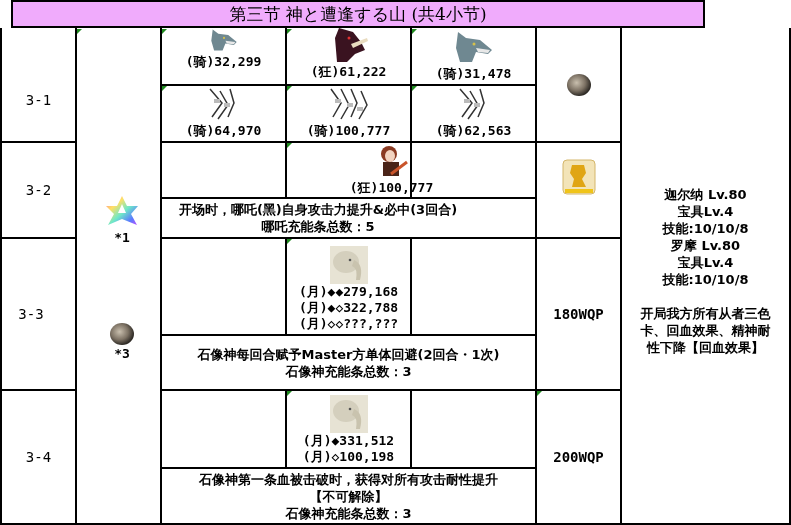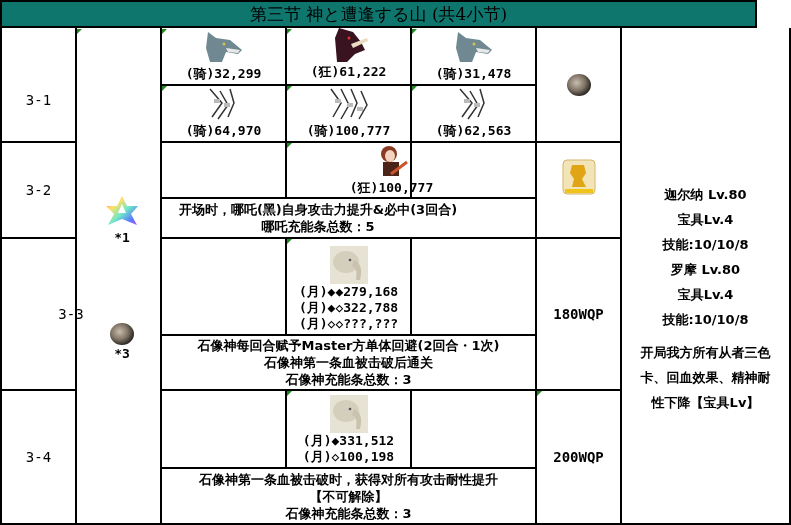--- a/index.html
+++ b/index.html
@@ -1,19 +1,19 @@
 <!DOCTYPE html>
 <html><head>
 <meta charset="utf-8">
 <style>
   html, body { margin:0; padding:0; background:#ffffff; }
   body { width:791px; height:525px; position:relative; overflow:hidden;
          font-family: "DejaVu Sans", "Liberation Sans", sans-serif; color:#000; }
   .abs { position:absolute; box-sizing:border-box; }
-  .hdr { left:0; top:0; width:757px; height:28px; background:#0f766e;
+  .hdr { left:11px; top:0; width:694px; height:28px; background:#f0abfc;
          border:2px solid #000; display:flex; align-items:center; justify-content:center;
          font-family:"DejaVu Serif","Liberation Serif",serif; font-size:17px; }
   .vline { position:absolute; width:2px; background:#000; }
   .hline { position:absolute; height:2px; background:#000; }
   .cell { position:absolute; box-sizing:border-box; display:flex; flex-direction:column;
           align-items:center; justify-content:center; text-align:center; }
   .stage { font-size:14px; font-family:"DejaVu Sans Mono","Liberation Mono",monospace; }
   .enemy-name { font-size:13px; font-weight:bold; font-family:"DejaVu Sans Mono","Liberation Mono",monospace; line-height:16px; white-space:nowrap; }
   .note { font-size:13px; font-weight:bold; line-height:17px; white-space:nowrap; }
   .info { font-size:13px; font-weight:bold; line-height:17px; }
@@ -62,21 +62,21 @@
 <div class="tri" style="left:162px;top:86px;"></div>
 <div class="tri" style="left:287px;top:86px;"></div>
 <div class="tri" style="left:412px;top:86px;"></div>
 <div class="tri" style="left:287px;top:143px;"></div>
 <div class="tri" style="left:287px;top:239px;"></div>
 <div class="tri" style="left:287px;top:391px;"></div>
 <div class="tri" style="left:537px;top:391px;"></div>
 
 <div class="cell stage" style="left:2px;top:28px;width:73px;height:144px;">3-1</div>
 <div class="cell stage" style="left:2px;top:143px;width:73px;height:94px;">3-2</div>
-<div class="cell stage" style="left:2px;top:239px;width:58px;height:150px;margin-left:40px;">3-3</div>
+<div class="cell stage" style="left:2px;top:239px;width:58px;height:150px;">3-3</div>
 <div class="cell stage" style="left:2px;top:391px;width:73px;height:132px;">3-4</div>
 
 <div class="cell" style="left:100px;top:190px;width:44px;height:60px;">
   <svg width="38" height="36" viewBox="0 0 38 36">
     <defs>
       <linearGradient id="rb" x1="0" y1="0" x2="1" y2="1">
         <stop offset="0" stop-color="#ff6fa8"></stop>
           <stop offset="0.3" stop-color="#ffe066"></stop>
         <stop offset="0.55" stop-color="#6fe8c8"></stop>
           <stop offset="0.8" stop-color="#5a7bff"></stop>
@@ -95,21 +95,21 @@
           <stop offset="0" stop-color="#c9bfae"></stop>
           <stop offset="0.6" stop-color="#7d7264"></stop>
           <stop offset="1" stop-color="#2e2a25"></stop>
         </radialGradient>
       </defs>
     <ellipse cx="14" cy="13" rx="12" ry="11" fill="url(#ore1)"></ellipse>
   </svg>
   <div class="drop-label">*3</div>
 </div>
 
-<div class="cell" style="left:162px;top:28px;width:123px;height:56px;justify-content:flex-end;padding-bottom:2px;">
+<div class="cell" style="left:162px;top:28px;width:123px;height:56px;justify-content:flex-end;padding-bottom:14px;">
   <svg class="sprite" viewBox="0 0 44 34">
       <polygon points="6,2 14,8 28,10 40,20 36,24 24,22 20,32 8,32 4,18" fill="#6f8891"></polygon>
       <polygon points="24,18 38,20 36,23 26,22" fill="#e8e8e8"></polygon>
       <circle cx="22" cy="14" r="1.5" fill="#d6c14a"></circle>
     </svg>
   <div class="enemy-name">(骑)32,299</div>
 </div>
 <div class="cell" style="left:287px;top:28px;width:123px;height:56px;justify-content:flex-end;padding-bottom:4px;">
   <svg class="sprite" viewBox="0 0 44 34">
       <polygon points="12,0 26,4 34,14 38,22 28,26 20,34 10,34 8,10" fill="#3a1320"></polygon>
@@ -211,21 +211,20 @@
       <ellipse cx="16" cy="16" rx="13" ry="11" fill="#d4cfbd"></ellipse>
       <path d="M24,14 Q34,18 30,34 L26,34 Q28,22 22,20 Z" fill="#c9c3ae"></path>
       <circle cx="20" cy="14" r="1.3" fill="#555"></circle>
     </svg>
   <div class="enemy-name">(月)◆◆279,168</div>
   <div class="enemy-name">(月)◆◇322,788</div>
   <div class="enemy-name">(月)◇◇???,???</div>
 </div>
 <div class="cell" style="left:162px;top:336px;width:373px;height:53px;">
   <div class="note">石像神每回合赋予Master方单体回避(2回合・1次)</div>
-  <div class="note">石像神第一条血被击破后通关</div>
   <div class="note">石像神充能条总数：3</div>
 </div>
 <div class="cell reward-txt" style="left:537px;top:239px;width:83px;height:150px;">180WQP</div>
 
 <div class="cell" style="left:287px;top:391px;width:123px;height:76px;justify-content:flex-end;padding-bottom:2px;">
   <svg width="38" height="38" viewBox="0 0 38 38">
       <rect x="0" y="0" width="38" height="38" fill="#e7e3d4"></rect>
       <ellipse cx="16" cy="16" rx="13" ry="11" fill="#d4cfbd"></ellipse>
       <path d="M24,14 Q34,18 30,34 L26,34 Q28,22 22,20 Z" fill="#c9c3ae"></path>
       <circle cx="20" cy="14" r="1.3" fill="#555"></circle>
@@ -233,24 +232,24 @@
   <div class="enemy-name">(月)◆331,512</div>
   <div class="enemy-name">(月)◇100,198</div>
 </div>
 <div class="cell" style="left:162px;top:469px;width:373px;height:54px;">
   <div class="note">石像神第一条血被击破时，获得对所有攻击耐性提升</div>
   <div class="note">【不可解除】</div>
   <div class="note">石像神充能条总数：3</div>
 </div>
 <div class="cell reward-txt" style="left:537px;top:391px;width:83px;height:132px;">200WQP</div>
 
-<div class="cell info" style="left:622px;top:186px;width:167px;height:180px;justify-content:flex-start;gap:8px;">
+<div class="cell info" style="left:622px;top:186px;width:167px;height:180px;justify-content:flex-start;">
   <div>迦尔纳 Lv.80</div>
   <div>宝具Lv.4</div>
   <div>技能:10/10/8</div>
   <div>罗摩 Lv.80</div>
   <div>宝具Lv.4</div>
   <div>技能:10/10/8</div>
   <div style="height:17px"></div>
   <div>开局我方所有从者三色</div>
   <div>卡、回血效果、精神耐</div>
-  <div>性下降【宝具Lv】</div>
+  <div>性下降【回血效果】</div>
 </div>
 
 </body></html>

